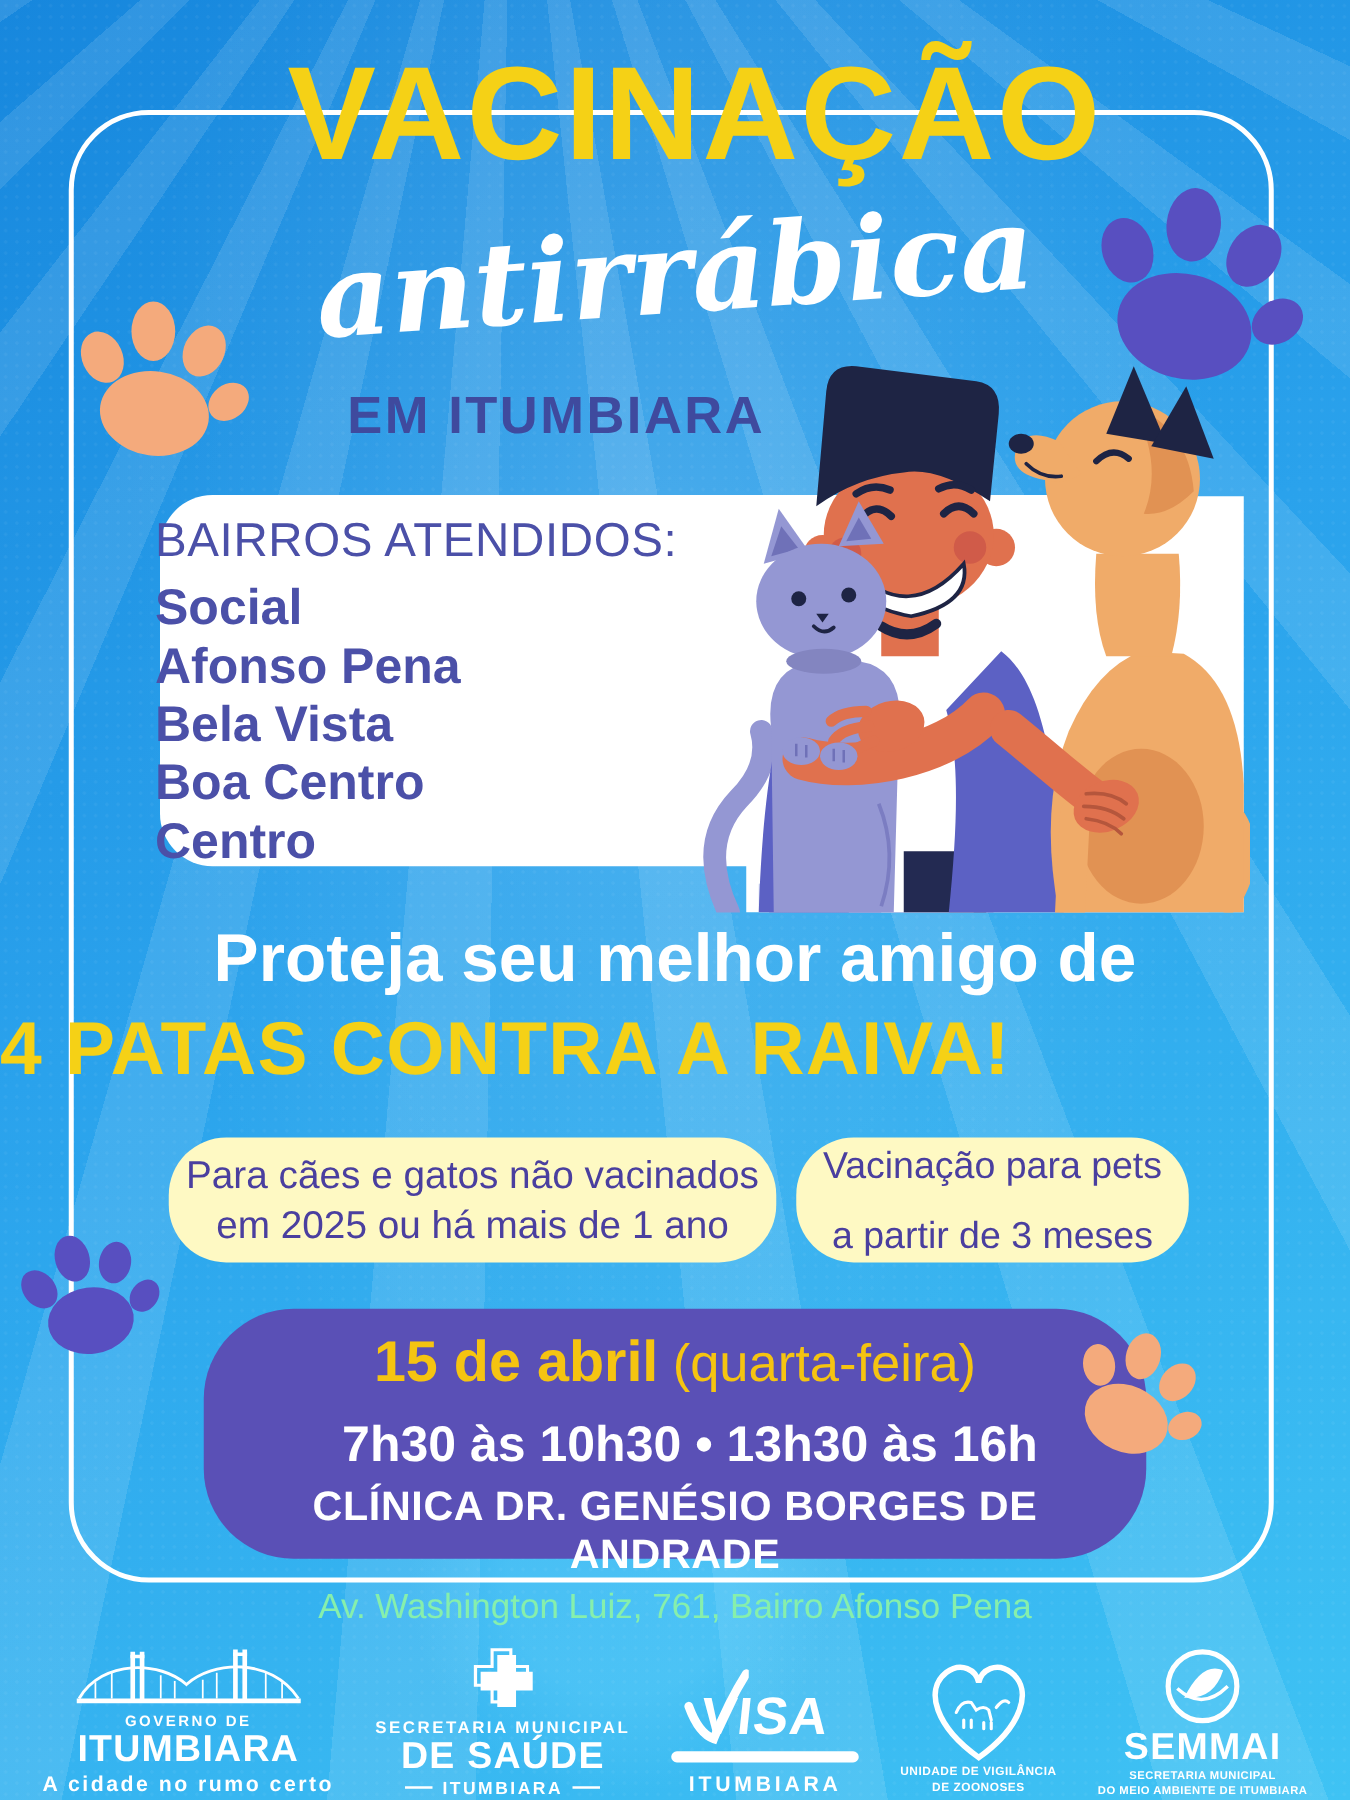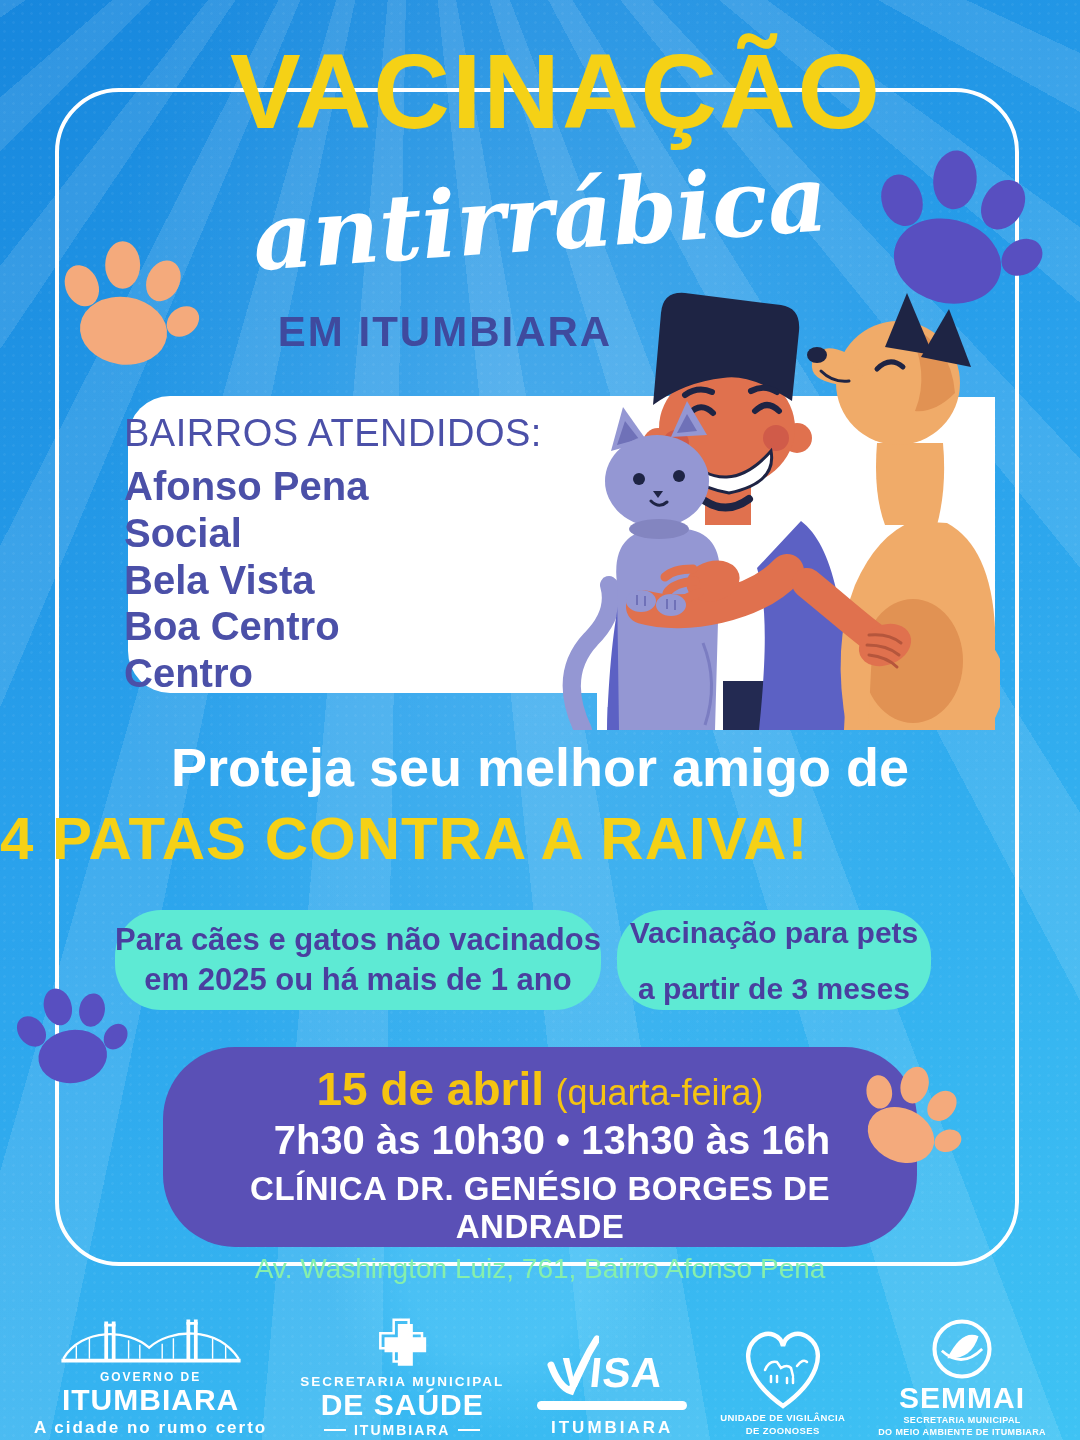--- a/index.html
+++ b/index.html
@@ -40,31 +40,31 @@
   .bairros{left:124px;top:412px;width:482px;text-align:left;color:#4b50a8;z-index:3;}
   .bairros-heading{font-size:38px;font-weight:500;letter-spacing:0.5px;margin-bottom:8px;}
   .bairros-item{font-size:40px;font-weight:700;line-height:1.17;}
   
   .illustration{left:555px;top:283px;width:445px;height:447px;z-index:4;}
   .illustration svg{display:block;width:100%;height:100%;}
   
   .tag-white{left:0;top:736px;width:1080px;text-align:center;color:#ffffff;font-size:54px;font-weight:600;z-index:3;}
   .tag-yellow{left:0;top:804px;width:1080px;text-align:left;color:#f5d116;font-size:60px;font-weight:800;letter-spacing:1px;z-index:3;}
   
-  .pill{background:#5eead4;border-radius:46px;color:#4a3f9f;font-weight:700;text-align:center;
-    display:flex;flex-direction:column;justify-content:center;z-index:3;}
+  .pill{background:#fef9c3;border-radius:46px;color:#4a3f9f;font-weight:400;text-align:center;
+    display:flex;flex-direction:column;justify-content:center;z-index:3;margin-left:20px;}
   .pill-1{left:115px;top:910px;width:486px;height:100px;font-size:31px;line-height:1.3;}
   .pill-2{left:617px;top:910px;width:314px;height:100px;font-size:30px;line-height:1.3;gap:17px;}
   
   .event-box{left:163px;top:1047px;width:754px;height:200px;background:#5a50b6;border-radius:72px;
     text-align:center;z-index:3;box-sizing:border-box;padding-top:16px;}
   .event-line1{color:#f5c411;line-height:1.15;}
   .event-date{font-size:46px;font-weight:800;}
-  .event-weekday{font-size:36px;font-weight:500;margin-left:7px;}
-  .event-hours{color:#fff;font-size:40px;font-weight:800;margin-top:2px;padding-left:24px;}
+  .event-weekday{font-size:42px;font-weight:500;margin-left:7px;}
+  .event-hours{color:#fff;font-size:40px;font-weight:800;margin-top:18px;padding-left:24px;}
   .event-venue{color:#fff;font-size:33px;font-weight:800;margin-top:7px;letter-spacing:0.5px;}
   .event-address{color:#86efac;font-size:28px;font-weight:400;margin-top:7px;}
   
   .logos{left:34px;top:1288px;width:1012px;height:150px;display:flex;justify-content:space-between;
     align-items:flex-end;z-index:3;color:#fff;}
   .logo{display:flex;flex-direction:column;align-items:center;text-align:center;}
   .logo svg{display:block;}
   .lg-top{font-size:12px;font-weight:800;letter-spacing:2px;}
   .lg-name{font-size:30px;font-weight:800;letter-spacing:1px;line-height:1.05;}
   .lg-tag{font-size:17px;font-weight:700;letter-spacing:2px;margin-top:3px;}
@@ -118,22 +118,22 @@
   </svg>
 </div>
 
 <div class="abs title">VACINAÇÃO</div>
 <div class="abs subtitle">antirrábica</div>
 <div class="abs region">EM ITUMBIARA</div>
 
 <div class="abs bairros-box"></div>
 <div class="abs bairros">
   <div class="bairros-heading">BAIRROS ATENDIDOS:</div>
+  <div class="bairros-item">Social</div>
   <div class="bairros-item">Afonso Pena</div>
-  <div class="bairros-item">Social</div>
   <div class="bairros-item">Bela Vista</div>
   <div class="bairros-item">Boa Centro</div>
   <div class="bairros-item">Centro</div>
 </div>
 
 <div class="abs illustration">
 <svg viewBox="0 0 445 447" aria-hidden="true">
   <rect x="42" y="114" width="398" height="333" fill="#ffffff"></rect>
   <rect x="52" y="424" width="360" height="23" fill="#ccd3f0"></rect>
   <polygon points="60,447 240,447 218,424 84,424" fill="#5f55b8"></polygon>

